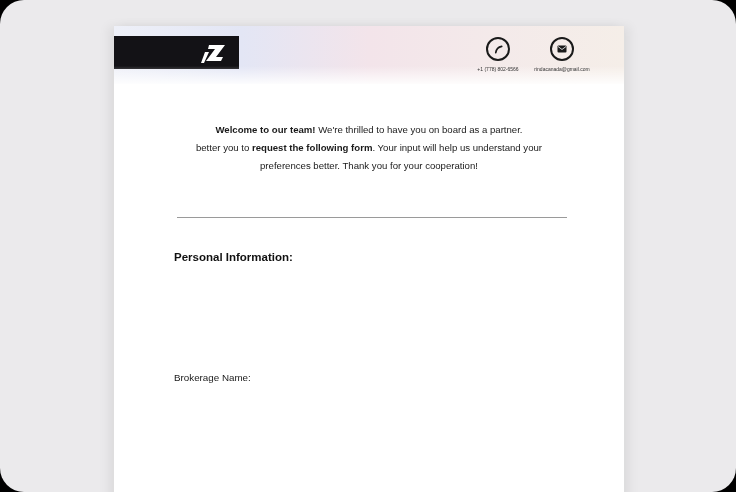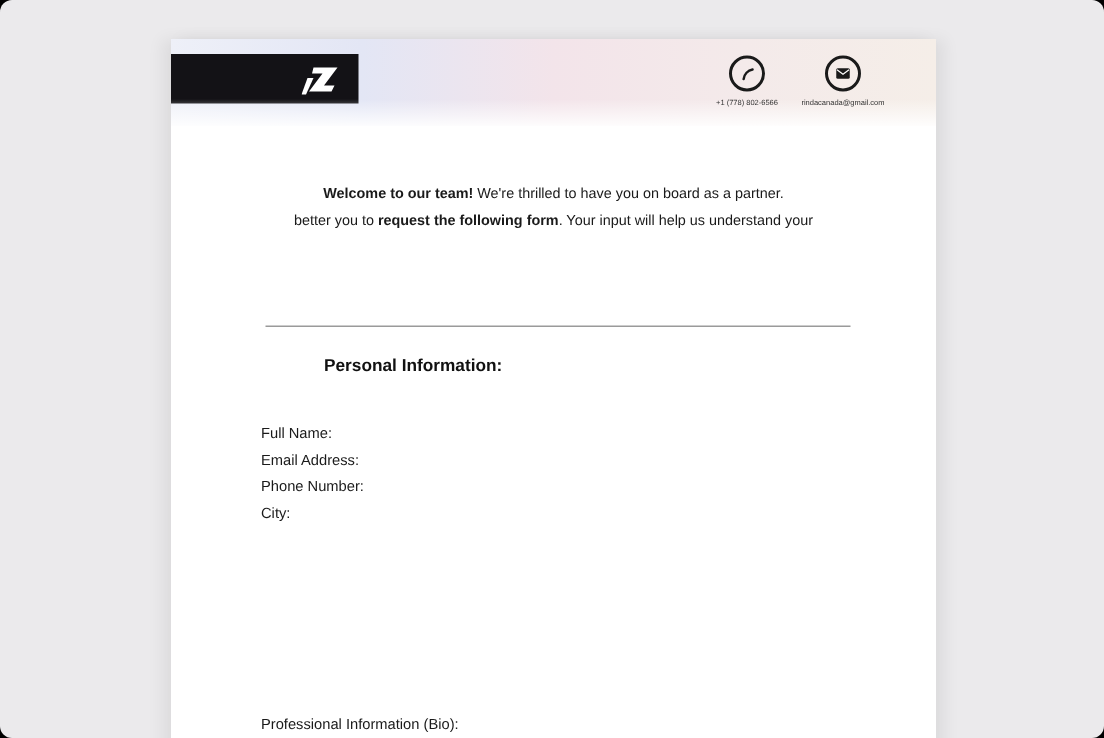--- a/index.html
+++ b/index.html
@@ -1,20 +1,20 @@
 <!DOCTYPE html>
 <html><head>
 <meta charset="utf-8">
 <style>
   * { box-sizing: border-box; margin: 0; padding: 0; }
   html, body { width: 736px; height: 492px; overflow: hidden; background: #000; }
   body { font-family: "Liberation Sans", sans-serif; color: #111; }
   .frame {
     position: absolute; left: 0; top: 0; width: 736px; height: 492px;
-    background: #ebeaec; border-radius: 8px; overflow: hidden;
+    background: #ebeaec; border-radius: 24px; overflow: hidden;
   }
   .sheet {
     position: absolute; left: 114px; top: 26px; width: 510px; height: 480px;
     background: #ffffff;
     box-shadow: -6px 0 10px rgba(0,0,0,0.06), 6px 0 10px rgba(0,0,0,0.06);
   }
   .header {
     position: absolute; left: 0; top: 0; width: 510px; height: 58px;
     background: linear-gradient(90deg, #eef0f8 0%, #e3e6f5 25%, #f3e4ea 50%, #f4eaea 75%, #f5eee8 100%);
   }
@@ -39,21 +39,21 @@
   .contact-text { font-size: 5px; color: #333; margin-top: 5px; white-space: nowrap; }
   .intro {
     position: absolute; left: 40px; top: 95px; width: 430px;
     text-align: center; font-size: 9.6px; line-height: 18px; color: #1a1a1a;
   }
   .intro b { font-weight: bold; }
   .divider {
     position: absolute; left: 63px; top: 191px; width: 390px; height: 1px; background: #9a9a9a;
   }
   .section-title {
-    position: absolute; left: 60px; top: 212px; font-size: 11.5px; font-weight: bold; color: #111; margin-left: 42px;
+    position: absolute; left: 60px; top: 225px; font-size: 11.5px; font-weight: bold; color: #111;
   }
   .fields { position: absolute; left: 60px; width: 300px; }
   .field { font-size: 9.8px; color: #1a1a1a; height: 17.6px; line-height: 17.6px; white-space: nowrap; }
 </style>
 </head>
 <body>
 
 <div class="frame">
   <div class="sheet">
 
@@ -81,34 +81,27 @@
             <path d="M1 1.5 L5 4.5 L9 1.5" stroke="#ffffff" stroke-width="0.8" fill="none"></path>
           </svg>
         </div>
         <span class="contact-text">rindacanada@gmail.com</span>
       </div>
     </div>
 
     <div class="intro">
       <div><b>Welcome to our team!</b><span> We're thrilled to have you on board as a partner.</span></div>
       <div><span>better you to </span><b>request the following form</b><span>. Your input will help us understand your</span></div>
+      <div>preferences better.  Thank you for your cooperation!</div>
     </div>
 
     <div class="divider"></div>
 
     <div class="section-title">Personal Information:</div>
 
-    <div class="fields" style="top:255px;">
-      <div class="field">Full Name:</div>
-      <div class="field">Email Address:</div>
-      <div class="field">Phone Number:</div>
-      <div class="field">City:</div>
+
+    <div class="fields" style="top:343px;">
+      <div class="field">Brokerage Name:</div>
     </div>
 
-    <div class="fields" style="top:343px;">
-    </div>
-
-    <div class="fields" style="top:449px;">
-      <div class="field">Professional Information (Bio):</div>
-    </div>
 
   </div>
 </div>
 
 </body></html>

